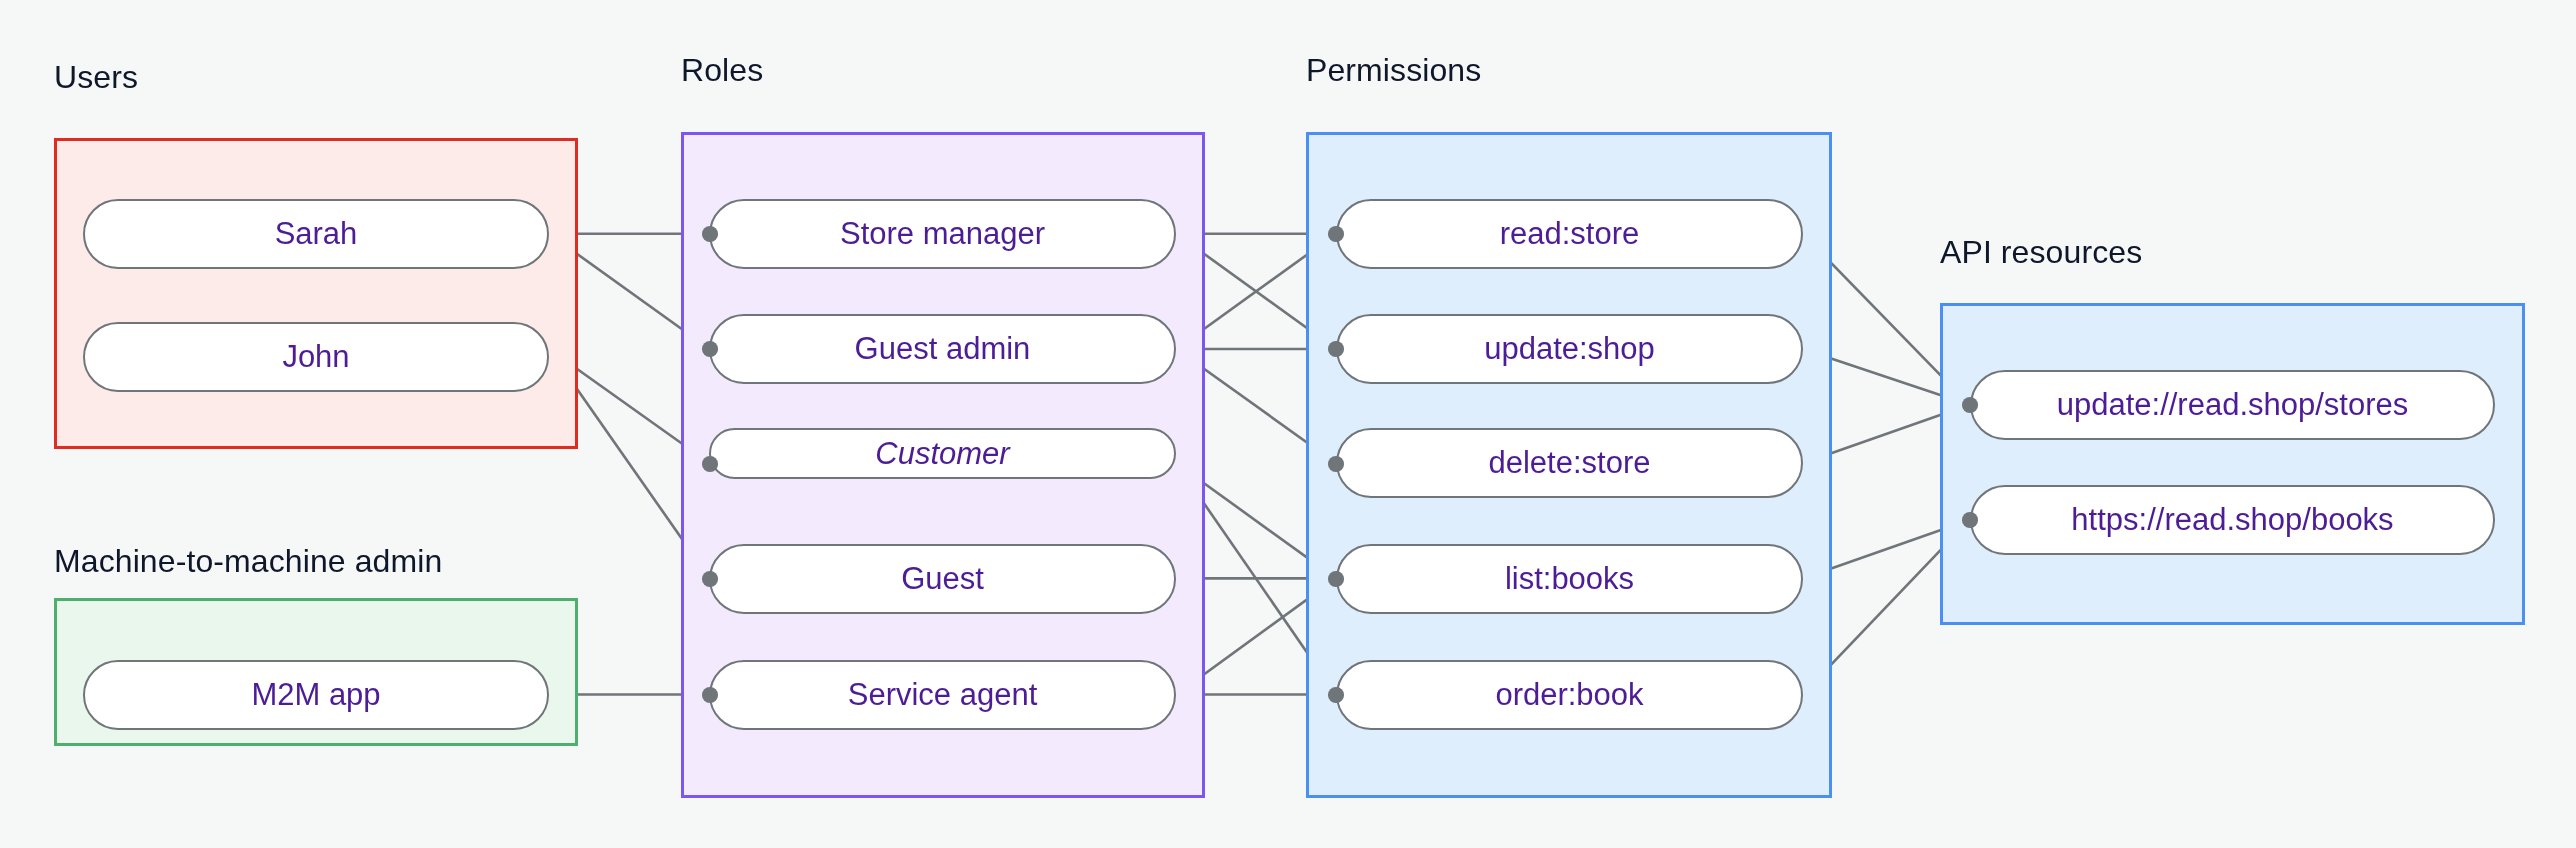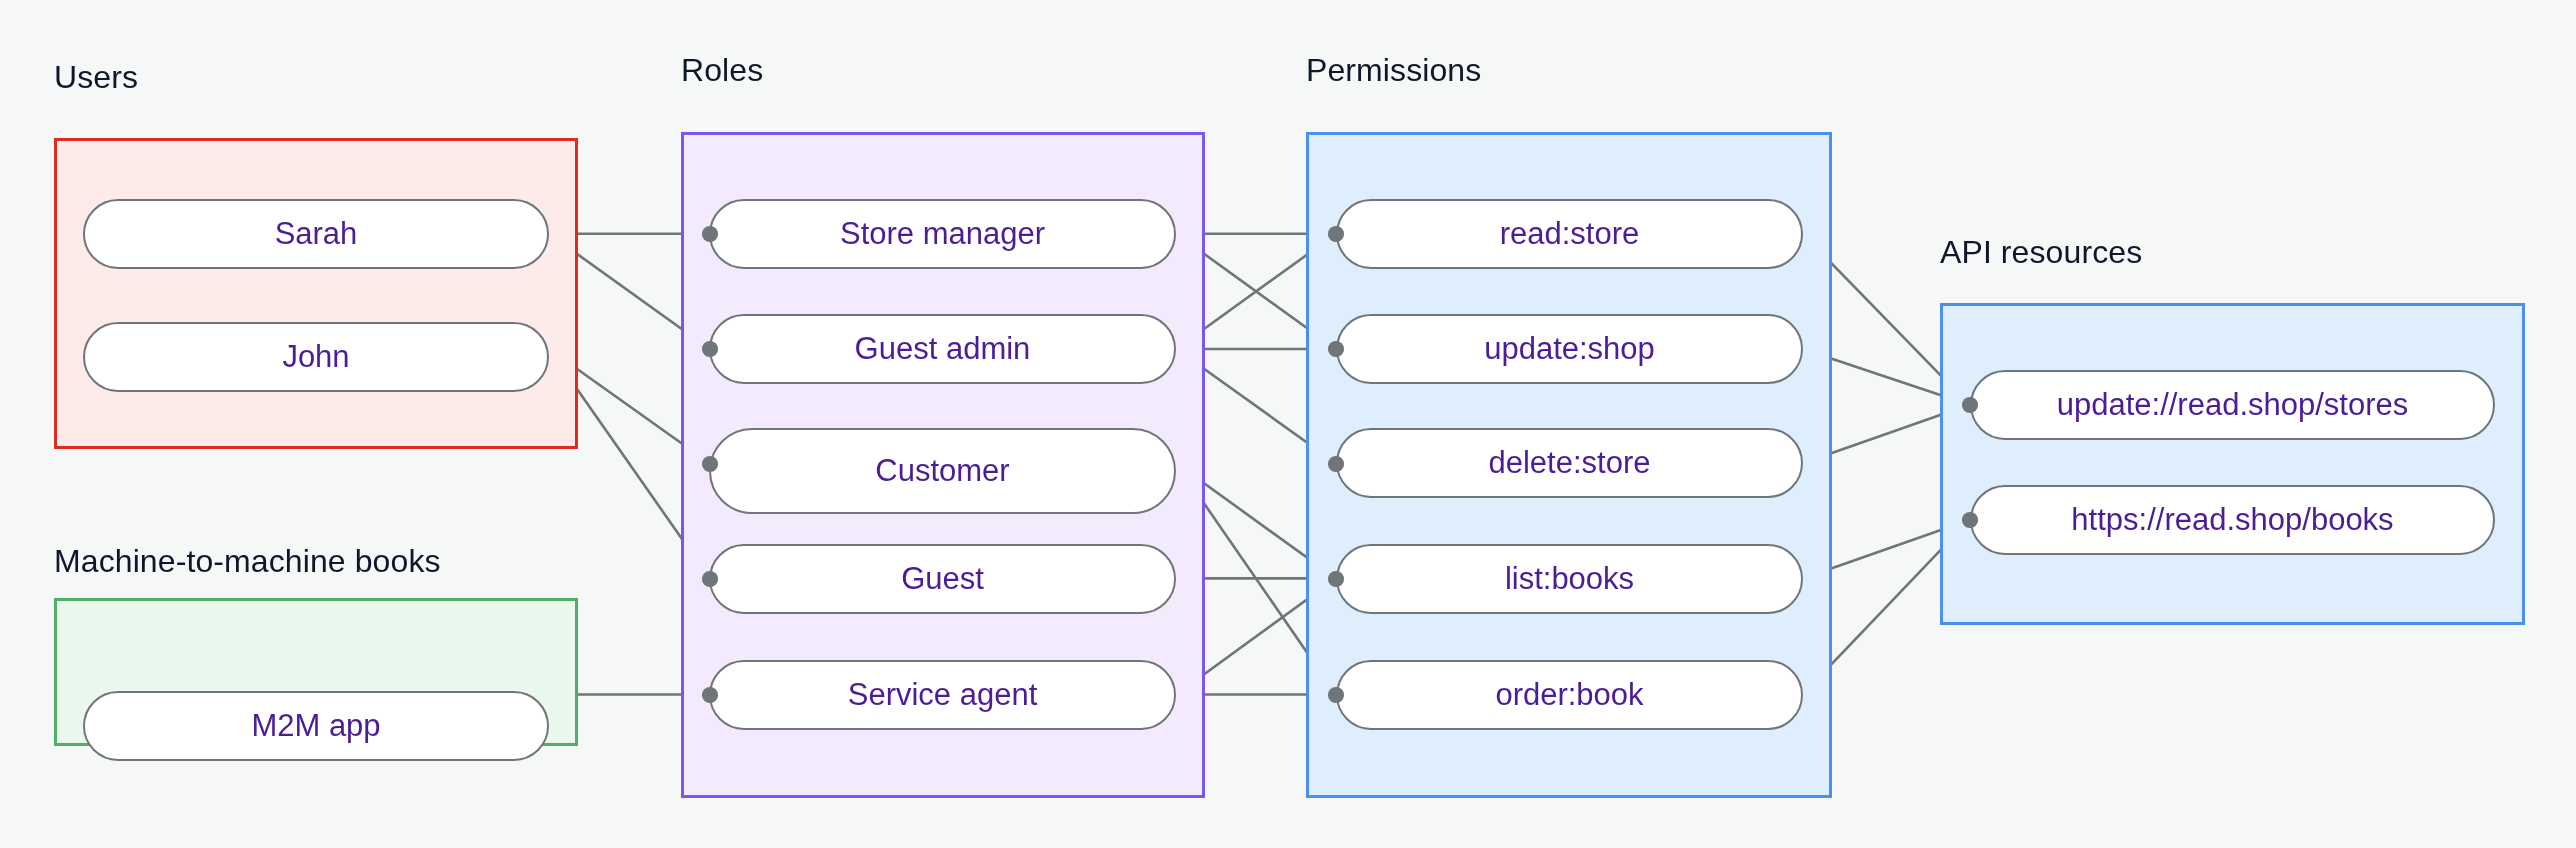--- a/index.html
+++ b/index.html
@@ -49,46 +49,46 @@
       <line x1="1348" y1="796" x2="1531" y2="796" stroke="#6f7579" stroke-width="3"></line>
       <line x1="2066" y1="268" x2="2257" y2="464" stroke="#6f7579" stroke-width="3"></line>
       <line x1="2066" y1="400" x2="2257" y2="464" stroke="#6f7579" stroke-width="3"></line>
       <line x1="2066" y1="531" x2="2257" y2="464" stroke="#6f7579" stroke-width="3"></line>
       <line x1="2066" y1="663" x2="2257" y2="596" stroke="#6f7579" stroke-width="3"></line>
       <line x1="2066" y1="796" x2="2257" y2="596" stroke="#6f7579" stroke-width="3"></line>
     </svg>
   <div id="groups-layer">
       <div class="group-title" style="left: 54px; top: 59px;">Users</div>
       <div class="group" style="left: 54px; top: 138px; width: 524px; height: 311px; border-color: rgb(224, 43, 32); background: rgb(253, 235, 234);"></div>
-      <div class="group-title" style="left: 54px; top: 543px;">Machine-to-machine books</div>
+      <div class="group-title" style="left: 54px; top: 543px;">Machine-to-machine admin</div>
       <div class="group" style="left: 54px; top: 598px; width: 524px; height: 148px; border-color: rgb(76, 175, 107); background: rgb(233, 247, 236);"></div>
       <div class="group-title" style="left: 681px; top: 52px;">Roles</div>
       <div class="group" style="left: 681px; top: 132px; width: 524px; height: 666px; border-color: rgb(123, 86, 240); background: rgb(243, 235, 253);"></div>
       <div class="group-title" style="left: 1306px; top: 52px;">Permissions</div>
       <div class="group" style="left: 1306px; top: 132px; width: 526px; height: 666px; border-color: rgb(74, 144, 240); background: rgb(222, 238, 253);"></div>
       <div class="group-title" style="left: 1940px; top: 234px;">API resources</div>
       <div class="group" style="left: 1940px; top: 303px; width: 585px; height: 322px; border-color: rgb(74, 144, 240); background: rgb(222, 238, 253);"></div>
     </div>
   <div id="nodes-layer">
       <div class="pill" style="left: 83px; top: 199px; width: 466px; height: 70px; border-color: rgb(111, 117, 121);">
         <span>Sarah</span>
       </div>
       <div class="pill" style="left: 83px; top: 314px; width: 466px; height: 70px; border-color: rgb(111, 117, 121); margin-top: 8px;">
         <span>John</span>
       </div>
-      <div class="pill" style="left: 83px; top: 691px; width: 466px; height: 70px; border-color: rgb(111, 117, 121); text-align: right;">
+      <div class="pill" style="left: 83px; top: 660px; width: 466px; height: 70px; border-color: rgb(111, 117, 121); text-align: right;">
         <span>M2M app</span>
       </div>
       <div class="pill" style="left: 709px; top: 199px; width: 467px; height: 70px; border-color: rgb(111, 117, 121);">
         <span>Store manager</span>
       </div>
       <div class="pill" style="left: 709px; top: 314px; width: 467px; height: 70px; border-color: rgb(111, 117, 121);">
         <span>Guest admin</span>
       </div>
-      <div class="pill" style="left: 709px; top: 428px; width: 467px; height: 86px; border-color: rgb(111, 117, 121);">
+      <div class="pill" style="left: 709px; top: 428px; width: 467px; height: 51px; border-color: rgb(111, 117, 121); font-style: italic;">
         <span>Customer</span>
       </div>
       <div class="pill" style="left: 709px; top: 544px; width: 467px; height: 70px; border-color: rgb(111, 117, 121);">
         <span>Guest</span>
       </div>
       <div class="pill" style="left: 709px; top: 660px; width: 467px; height: 70px; border-color: rgb(111, 117, 121);">
         <span>Service agent</span>
       </div>
       <div class="pill" style="left: 1336px; top: 199px; width: 467px; height: 70px; border-color: rgb(111, 117, 121);">
         <span>read:store</span>

